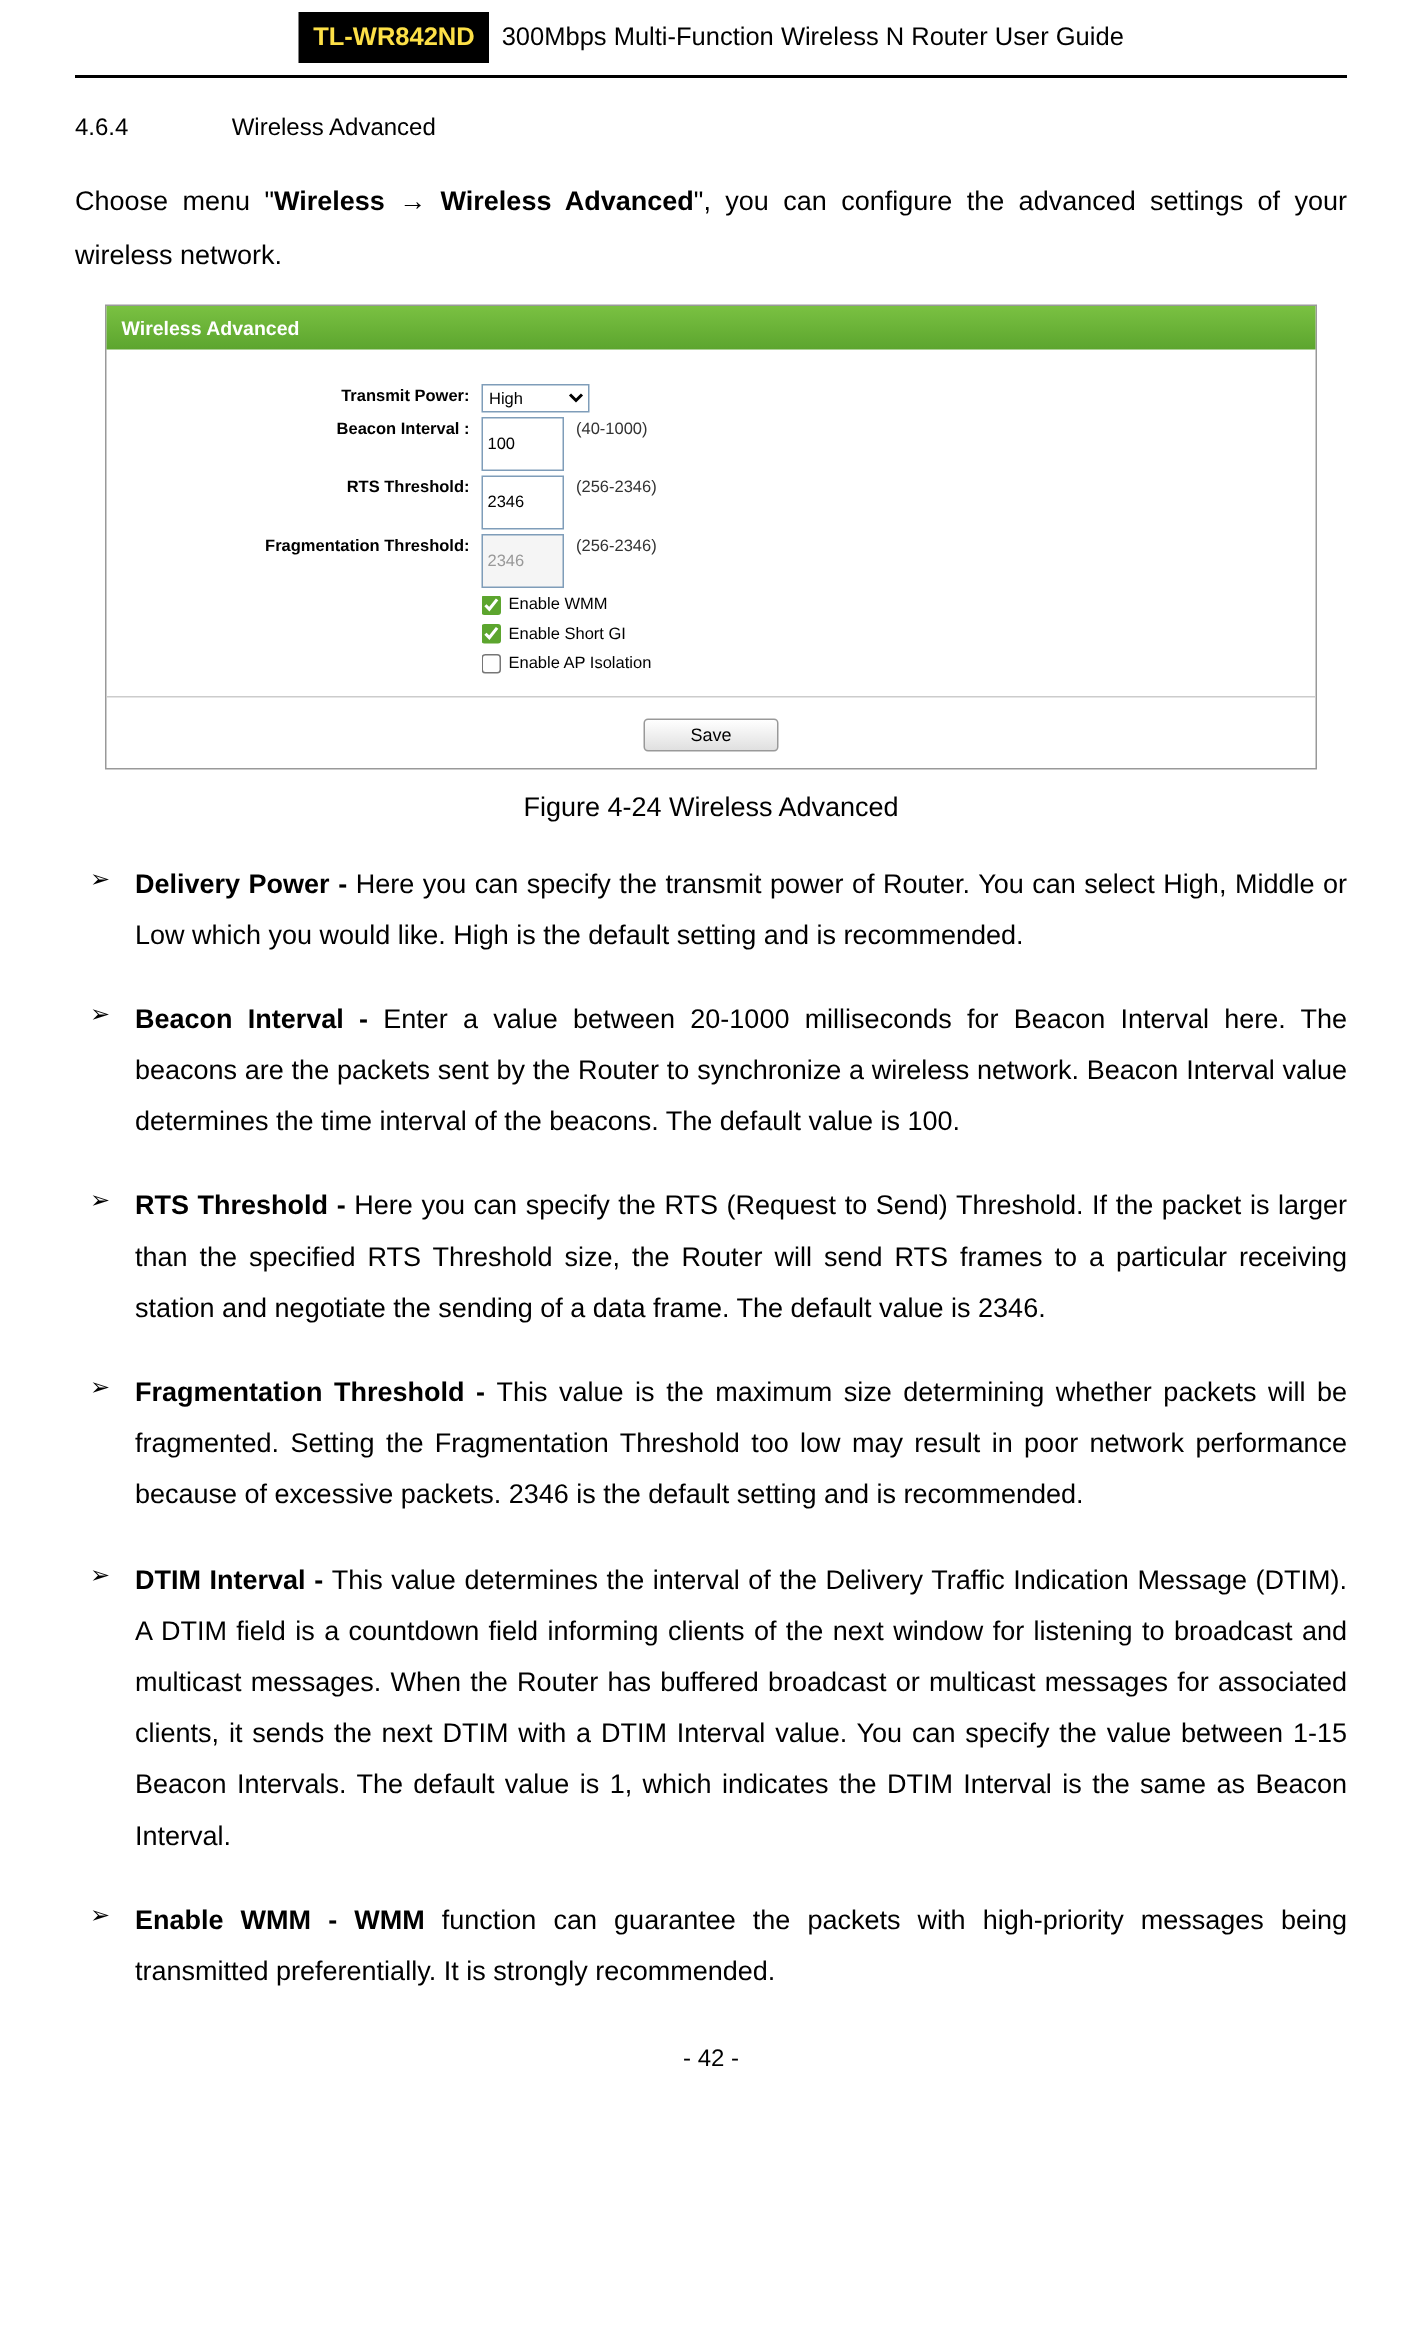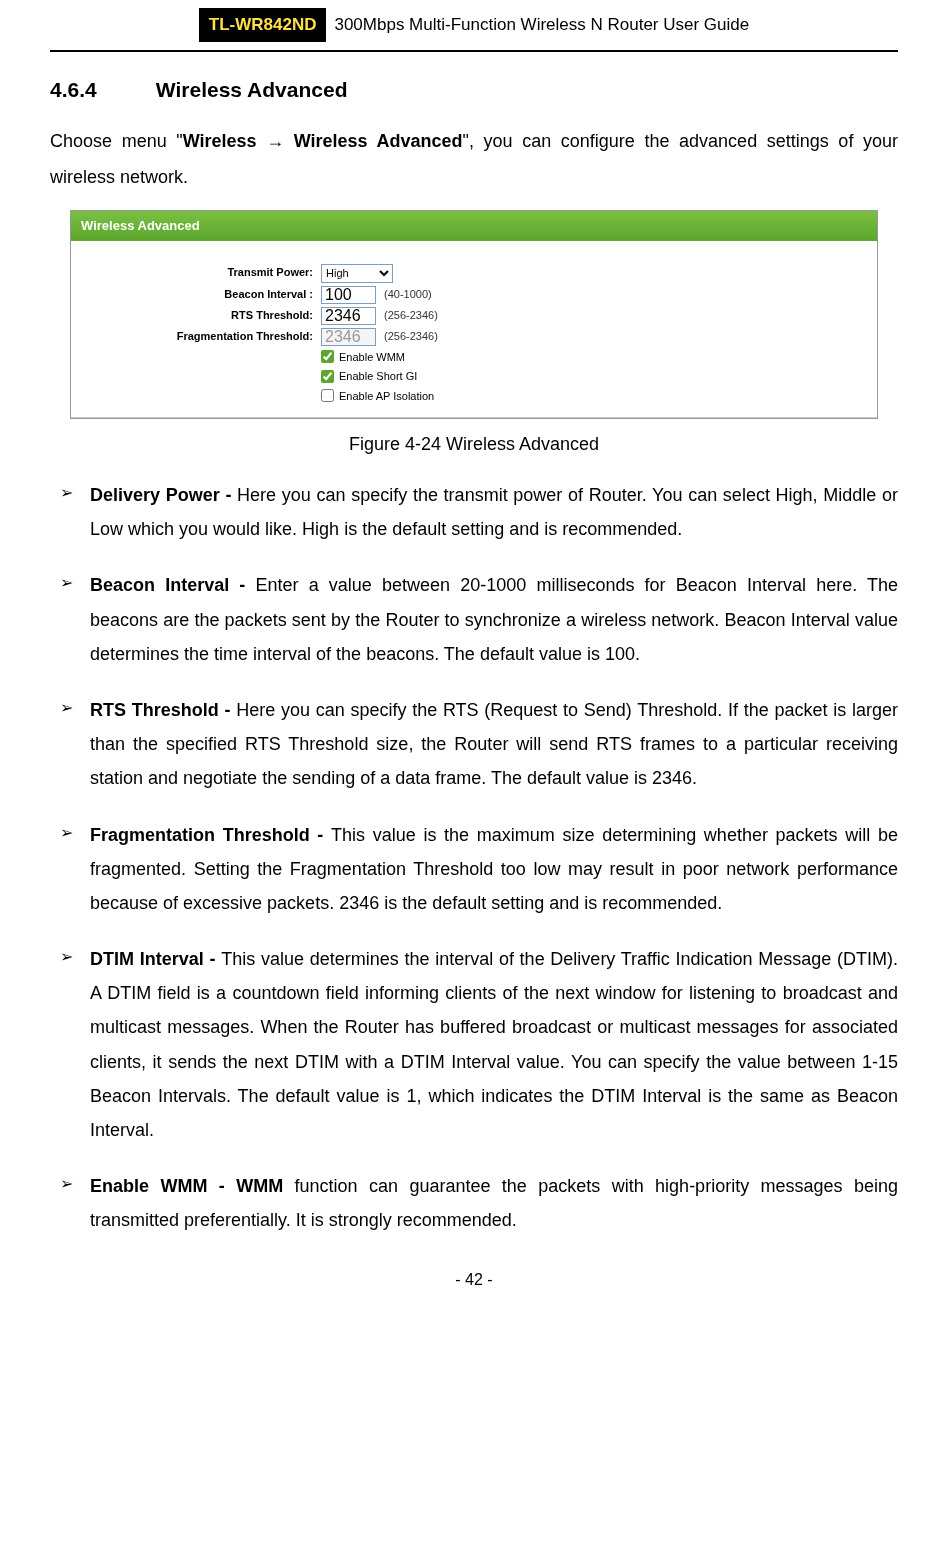--- a/index.html
+++ b/index.html
@@ -2,33 +2,33 @@
 <html><head>
   <meta charset="utf-8">
   <style>
     * { box-sizing: border-box; margin: 0; padding: 0; }
     body { font-family: Arial, Helvetica, sans-serif; font-size: 18px; color: #000; background: #fff; width: 948px; margin: 0 auto; padding: 0 50px; line-height: 1.5; }
     
     .header-bar { display: flex; justify-content: center; align-items: center; border-bottom: 2px solid #000; padding: 8px 0; margin-bottom: 20px; }
     .model-badge { background: #000; color: #fde047; font-weight: bold; padding: 4px 10px; font-size: 17px; }
     .guide-title { font-weight: normal; font-size: 17px; padding-left: 8px; }
     
-    .section-heading { font-size: 21px; font-weight: bold; margin: 22px 0 18px 0; }
+    .section-heading { font-size: 16px; font-weight: normal; margin: 22px 0 18px 0; }
     .section-num { display: inline-block; width: 100px; }
     
     .intro-text { font-size: 18px; line-height: 2; margin-bottom: 15px; text-align: justify; }
     .bold { font-weight: bold; }
     
     .panel-outer { border: 1px solid #999; margin: 0 20px 10px 20px; background: #fff; }
     .panel-header { background: linear-gradient(to bottom, #7ac142, #5ca52e); color: #fff; font-weight: bold; font-size: 13px; padding: 5px 10px; }
     
     .form-block { padding: 20px 0 10px 0; border-bottom: 1px solid #ccc; }
     .form-row { display: flex; align-items: flex-start; font-size: 12px; margin: 3px 0; }
     .form-label { width: 250px; text-align: right; font-weight: bold; padding-right: 8px; color: #000; font-size: 11px; }
-    .form-input { width: 55px; height: 18px; border: 1px solid #7f9db9; font-size: 16px; padding: 1px 3px; }
+    .form-input { width: 55px; height: 36px; border: 1px solid #7f9db9; font-size: 11px; padding: 1px 3px; }
     .form-input.disabled { color: #999; background: #f5f5f5; }
     .form-select { width: 72px; height: 19px; border: 1px solid #7f9db9; font-size: 11px; background: #fff; }
     .form-hint { font-size: 11px; margin-left: 8px; color: #333; }
     .form-check-row { display: flex; align-items: center; font-size: 11px; margin: 3px 0; padding-left: 250px; }
     .form-check-row input { margin-right: 5px; accent-color: #5ca52e; width: 13px; height: 13px; }
     
     .save-row { text-align: center; padding: 10px 0; }
     .save-btn { background: linear-gradient(to bottom, #fff, #e0e0e0); border: 1px solid #999; border-radius: 3px; padding: 3px 30px; font-size: 12px; cursor: pointer; }
     
     .figure-caption { text-align: center; font-size: 18px; margin: 12px 0 20px 0; }
@@ -88,20 +88,23 @@
     <div class="form-check-row">
       <input type="checkbox" checked="" style="">
       <span>Enable Short GI</span>
     </div>
     <div class="form-check-row">
       <input type="checkbox" style="">
       <span>Enable AP Isolation</span>
     </div>
   </div>
 
+  <div class="save-row">
+    <button class="save-btn">Save</button>
+  </div>
 </div>
 
 <div class="figure-caption">Figure 4-24 Wireless Advanced</div>
 
 <ul class="bullet-list">
   <li class="bullet-item">
     <span class="bold">Delivery Power - </span><span>Here you can specify the transmit power of Router. You can select High, Middle or Low which you would like. High is the default setting and is recommended.</span>
   </li>
   <li class="bullet-item">
     <span class="bold">Beacon Interval - </span><span>Enter a value between 20-1000 milliseconds for Beacon Interval here. The beacons are the packets sent by the Router to synchronize a wireless network. Beacon Interval value determines the time interval of the beacons. The default value is 100.</span>

